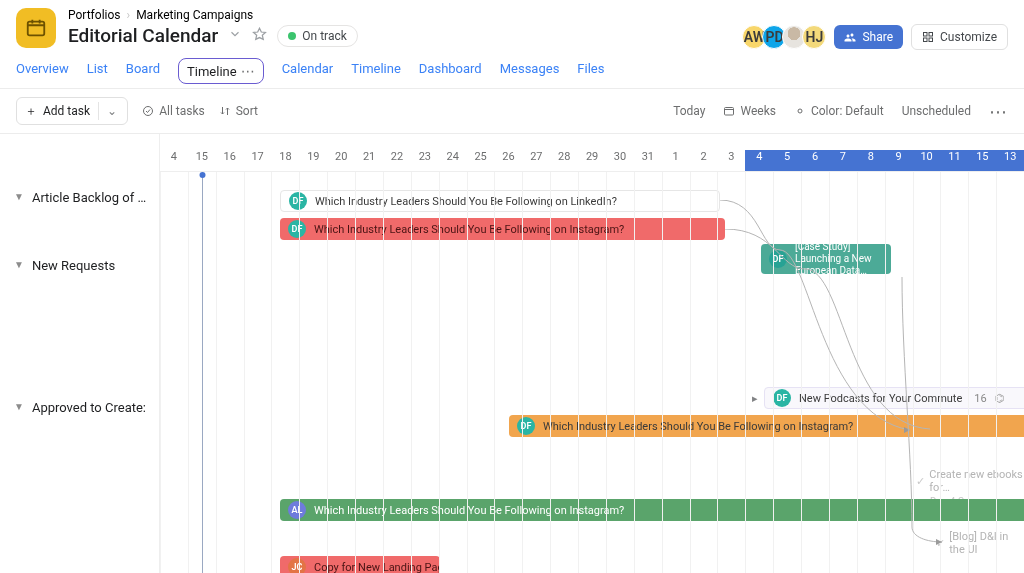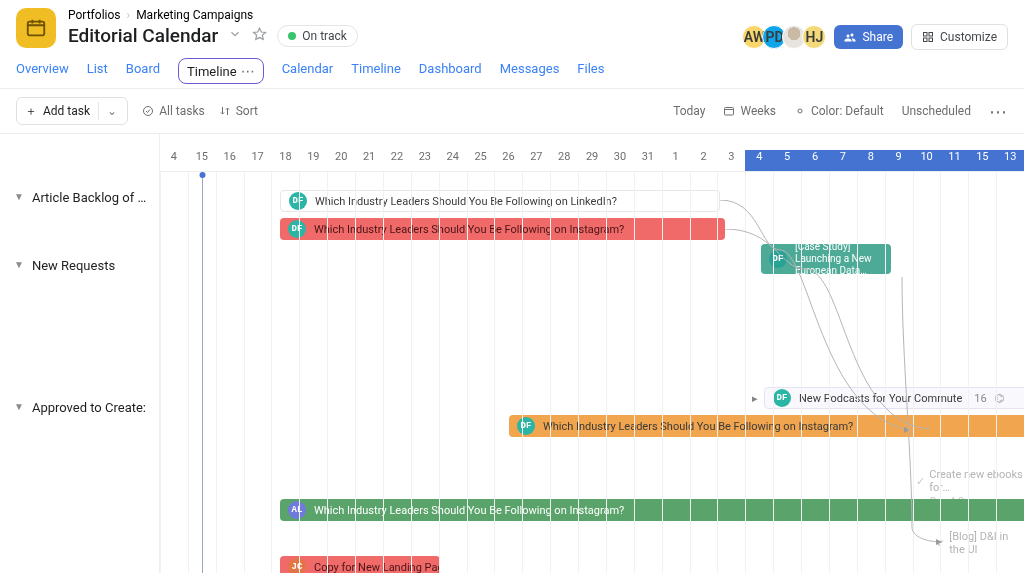--- a/index.html
+++ b/index.html
@@ -57,21 +57,21 @@
 .date-cell.sel { background: #4573d2; color: #fff; }
 .grid { position: absolute; left: 160px; right: 0; top: 38px; bottom: 0; }
 .vline { position: absolute; top: 0; bottom: 0; width: 1px; background: #f1f1f1; }
 .today-line { position: absolute; top: 0; bottom: 0; width: 1px; background: #9aa8c2; }
 .today-dot { position: absolute; top: -2px; width: 6px; height: 6px; border-radius: 50%; background: #4573d2; transform: translateX(-2.5px); }
 
 .section-label { position: absolute; left: 14px; font-size: 13px; color: #1e1f21; display: flex; align-items: center; gap: 8px; }
 .tri { color: #8c8c8c; font-size: 10px; transform: translateY(-1px); }
 
 .bar { position: absolute; height: 22px; border-radius: 4px; display: flex; align-items: center; gap: 8px; padding: 0 8px; font-size: 11px; color: #3a3a3a; white-space: nowrap; overflow: hidden; }
-.bar .mini-av { width: 18px; height: 18px; border-radius: 50%; display: inline-flex; align-items: center; justify-content: center; font-size: 9px; font-weight: 600; flex: none; font-family: Liberation Mono, monospace; }
+.bar .mini-av { width: 18px; height: 18px; border-radius: 50%; display: inline-flex; align-items: center; justify-content: center; font-size: 9px; font-weight: 600; flex: none; }
 .bg-white { background: #fff; border: 1px solid #e6e6e6; }
 .bg-red { background: #f06a6a; color: #4a1414; }
 .bg-teal { background: #4caa97; color: #fff; }
 .bg-light { background: #f9f8fc; border: 1px solid #e6e2f4; }
 .bg-orange { background: #f1a54e; }
 .bg-green { background: #5aa46b; color: #fff; }
 
 .av-df { background: #2ab5a4; color: #fff; }
 .av-al { background: #6e7bdc; color: #fff; }
 .av-jc { background: #e37445; color: #fff; }

